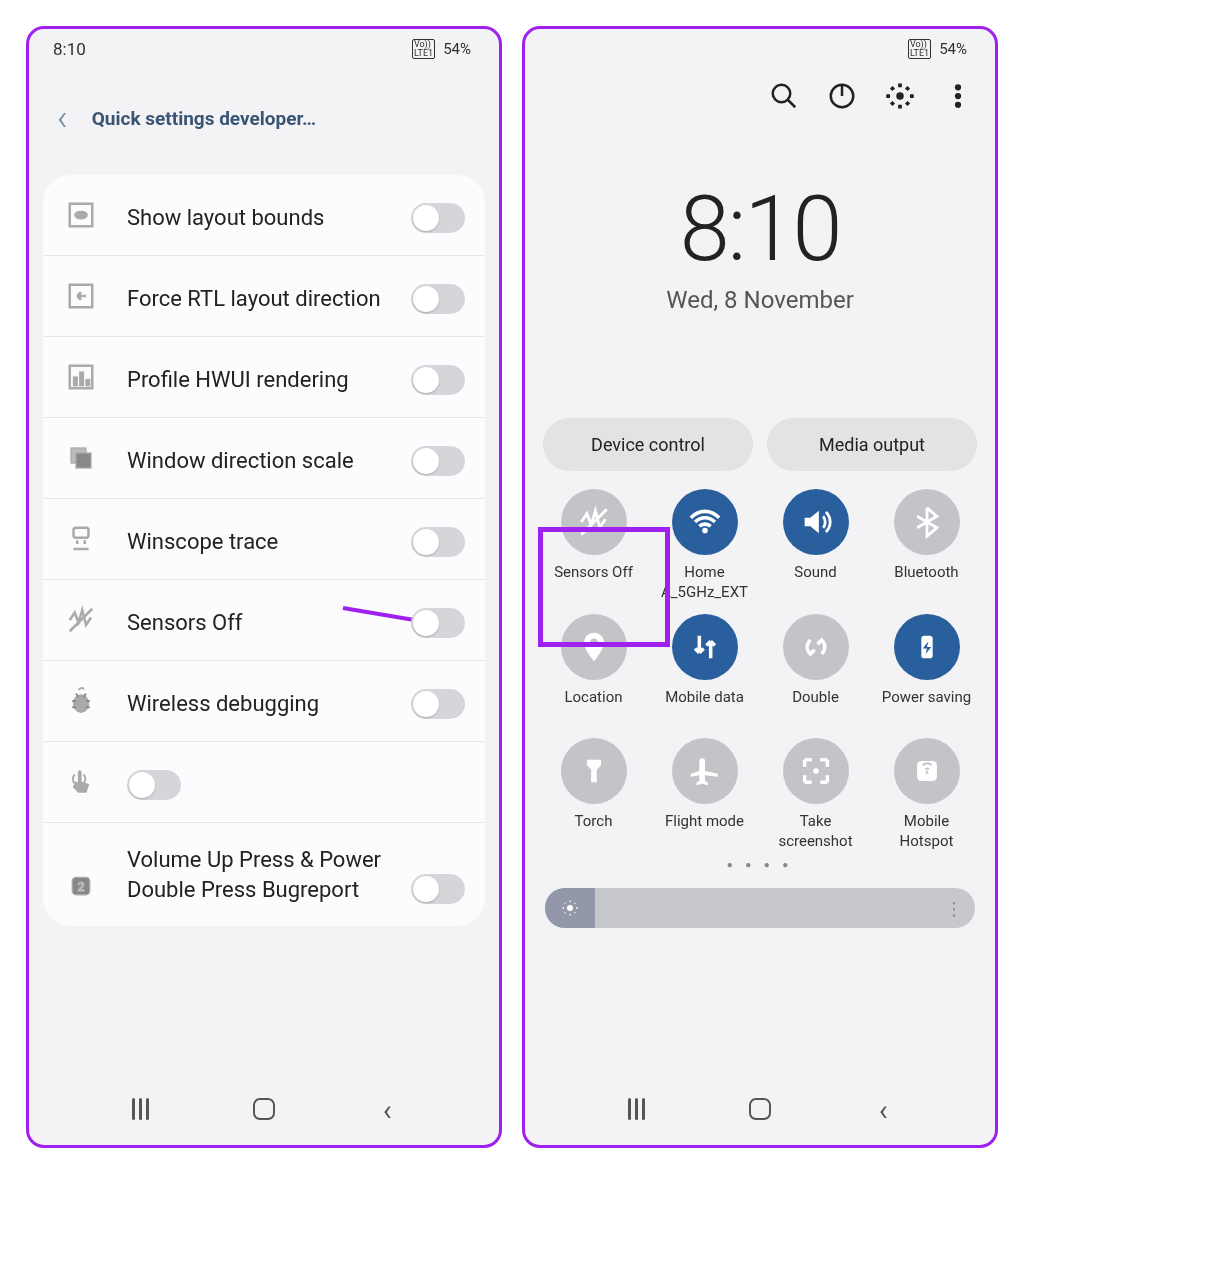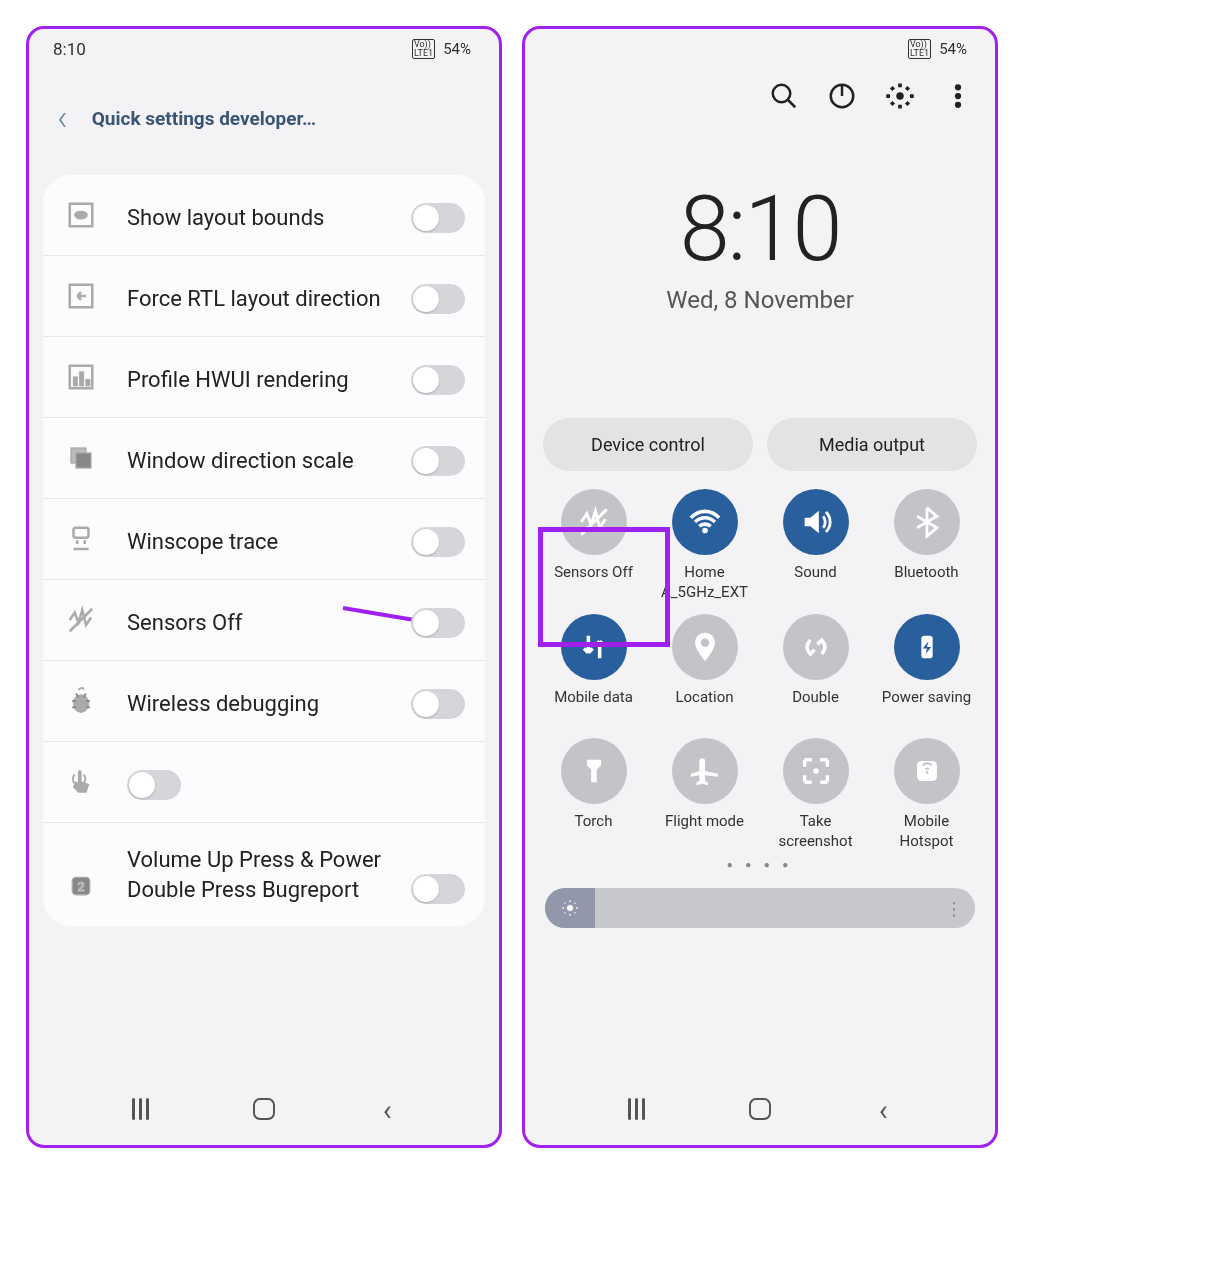--- a/index.html
+++ b/index.html
@@ -342,35 +342,35 @@
         </div>
     <div class="qs-tile">
           <div class="qs-circle qs-off">
             <svg viewBox="0 0 24 24">
               <path d="M12 2v20l7-6-14-8m0 8l14-8-7-6" fill="none" stroke="#fff" stroke-width="2"></path>
             </svg>
           </div>
           <div class="qs-label">Bluetooth</div>
         </div>
     <div class="qs-tile">
-          <div class="qs-circle qs-on">
-            <svg viewBox="0 0 24 24">
-              <path d="M8 4v12m0 0l-3-3m3 3l3-3M16 20V8m0 0l-3 3m3-3l3 3" fill="none" stroke="#fff" stroke-width="2.5"></path>
-            </svg>
-          </div>
-          <div class="qs-label">Mobile data</div>
-        </div>
-    <div class="qs-tile">
           <div class="qs-circle qs-off">
             <svg viewBox="0 0 24 24">
               <path d="M12 2c-4 0-7 3-7 7 0 5 7 13 7 13s7-8 7-13c0-4-3-7-7-7z"></path>
               <circle cx="12" cy="9" r="3" fill="#c3c4c8"></circle>
             </svg>
           </div>
           <div class="qs-label">Location</div>
+        </div>
+    <div class="qs-tile">
+          <div class="qs-circle qs-on">
+            <svg viewBox="0 0 24 24">
+              <path d="M8 4v12m0 0l-3-3m3 3l3-3M16 20V8m0 0l-3 3m3-3l3 3" fill="none" stroke="#fff" stroke-width="2.5"></path>
+            </svg>
+          </div>
+          <div class="qs-label">Mobile data</div>
         </div>
     <div class="qs-tile">
           <div class="qs-circle qs-off">
             <svg viewBox="0 0 24 24">
               <path d="M8 7c-3 3-3 7 0 10l3-3M16 17c3-3 3-7 0-10l-3 3" fill="none" stroke="#fff" stroke-width="2.5"></path>
             </svg>
           </div>
           <div class="qs-label">Double</div>
         </div>
     <div class="qs-tile">

